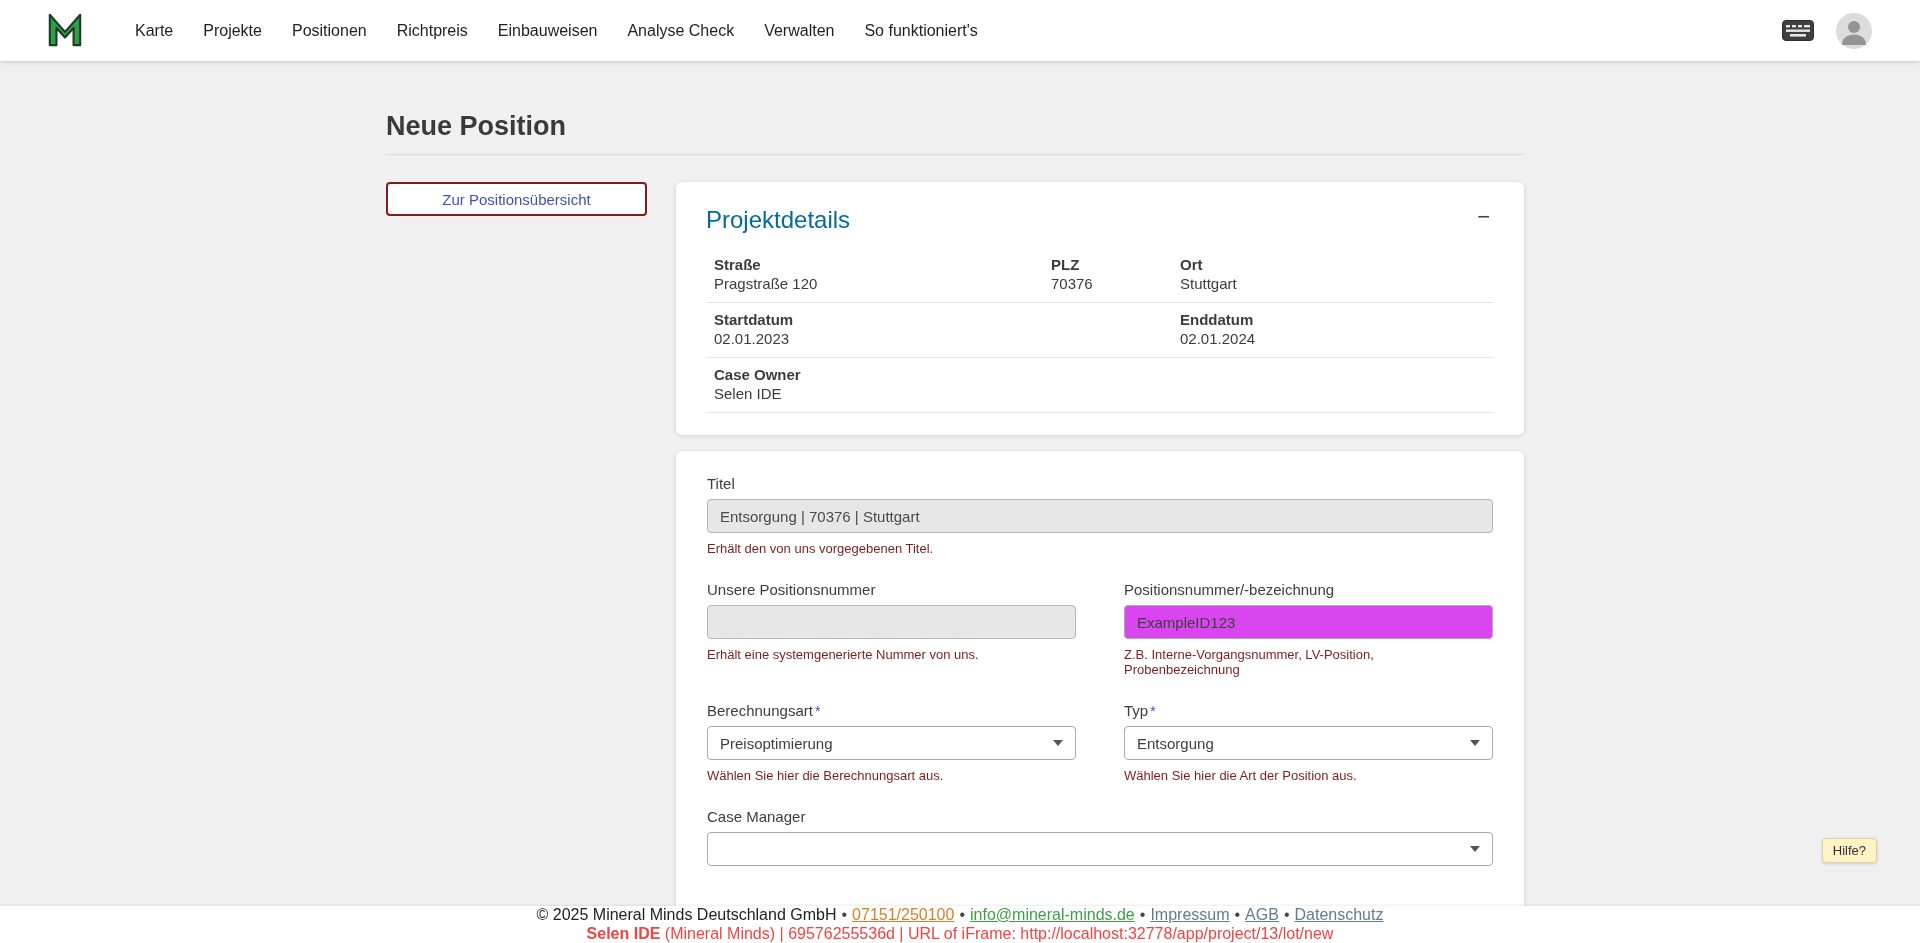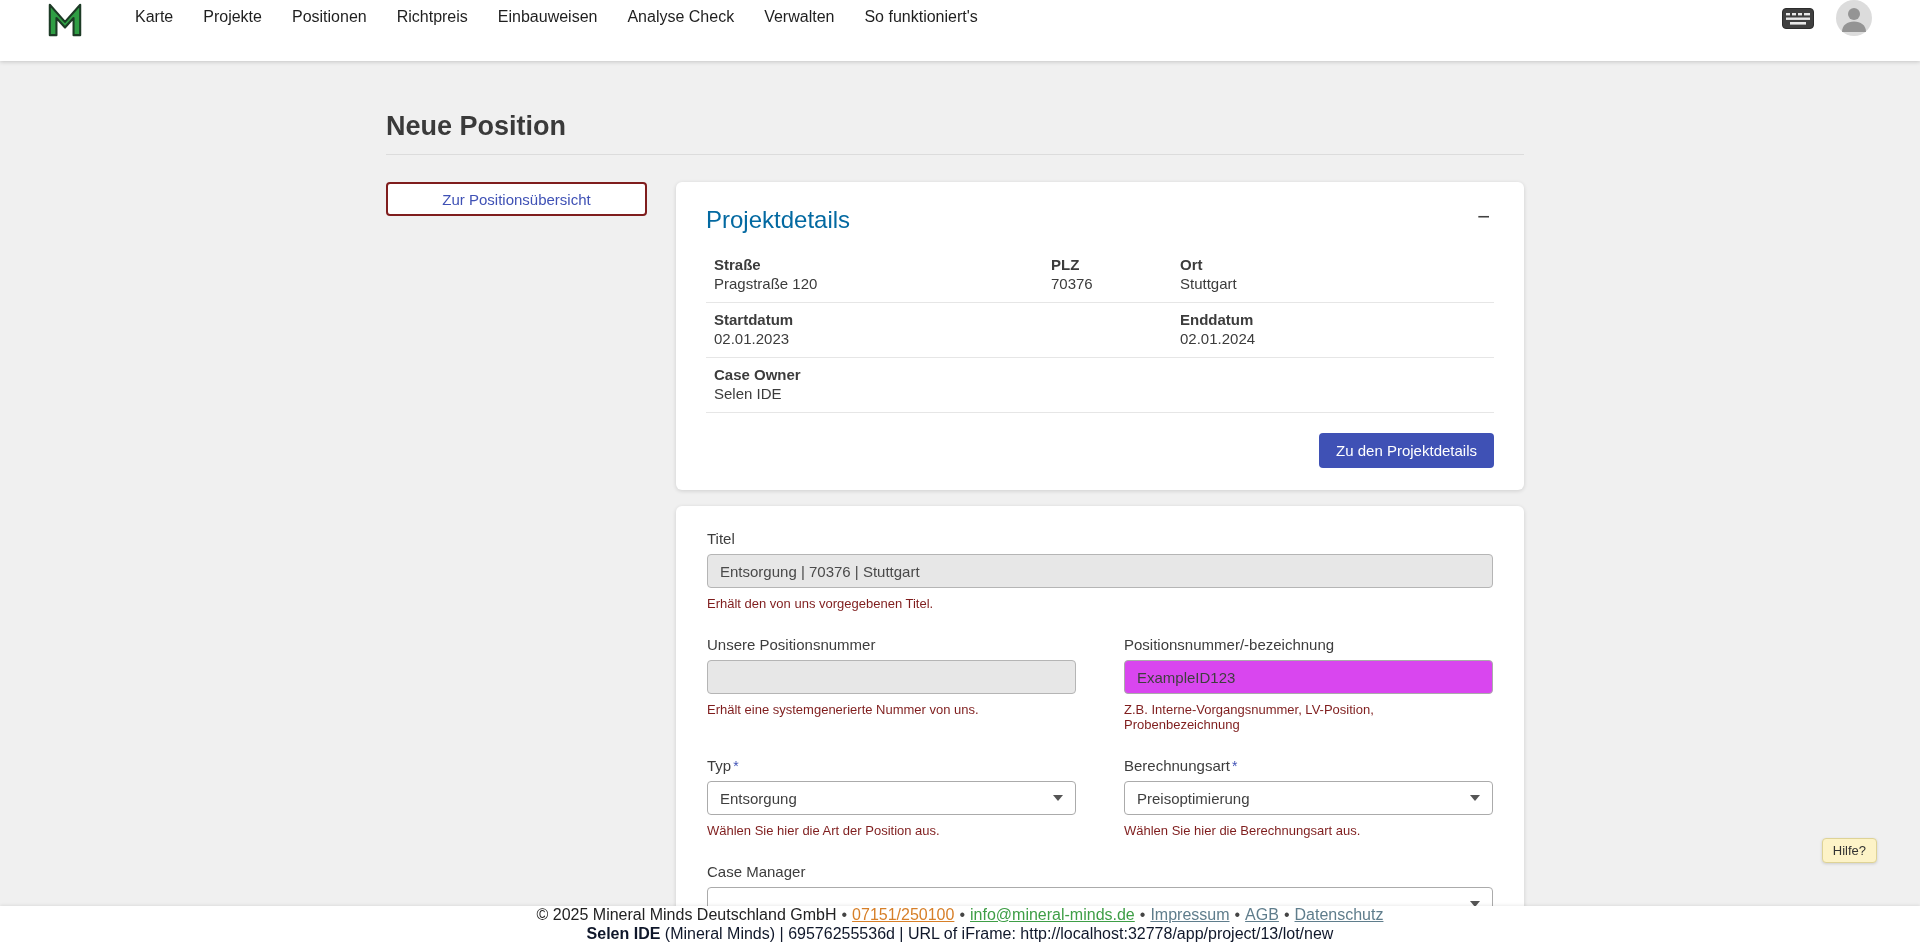--- a/index.html
+++ b/index.html
@@ -8,21 +8,21 @@
     overflow: hidden;
     background: #f0f0f0;
     font-family: "Liberation Sans", sans-serif;
     color: #333;
   }
 
   
   .navbar {
     position: relative; z-index: 10;
     height: 61px; background: #fff;
-    display: flex; align-items: flex-start;
+    display: flex; align-items: center;
     padding: 0 48px 0 46px;
     box-shadow: 0 1px 4px rgba(0,0,0,0.18);
   }
   .logo { display: flex; align-items: center; cursor: pointer; }
   .nav-items { display: flex; align-items: center; margin-left: 36px; }
   .nav-item {
     padding: 8px 15px; font-size: 16px; color: #1f1f1f;
     cursor: pointer; white-space: nowrap;
   }
   .nav-right { margin-left: auto; display: flex; align-items: center; gap: 22px; }
@@ -114,21 +114,21 @@
     padding: 0 22px; font-size: 16px; color: #222;
     box-shadow: 0 -1px 3px rgba(0,0,0,0.08);
     flex-direction: column;
   }
   .footer-left { display: flex; align-items: center; gap: 5px; white-space: nowrap; }
   .footer .sep { color: #444; }
   .footer a { text-decoration: underline; cursor: pointer; }
   .link-phone { color: #d77f28; }
   .link-email { color: #3e9e46; }
   .link-plain { color: #5f7d8c; }
-  .footer-right { white-space: nowrap; color: #0f172a; }
+  .footer-right { white-space: nowrap; color: #ef4444; }
   .footer-right .bold { font-weight: bold; }
 </style>
 </head>
 <body>
 
 <header class="navbar">
   <div class="logo">
     <span>
       <svg width="38" height="38" viewBox="0 0 40 40">
         <polygon points="4,37 4,5 20,23 36,5 36,37 29,37 29,19 20,29 11,19 11,37" fill="#2f9e44" stroke="#1d3b26" stroke-width="2.2" stroke-linejoin="round"></polygon>
@@ -213,23 +213,20 @@
           </div>
 
           <div class="pd-row">
             <div class="pd-cell span3">
               <div class="lbl">Case Owner</div>
               <div class="val">Selen IDE</div>
             </div>
           </div>
         </div>
 
-        <div class="pd-actions">
-          <button class="primary-btn">Zu den Projektdetails</button>
-        </div>
       </section>
 
       <section class="card card-form">
 
         <div class="form-group">
           <label class="form-label">Titel</label>
           <input class="text-input" type="text" disabled="" value="Entsorgung | 70376 | Stuttgart" style="">
           <div class="hint">Erhält den von uns vorgegebenen Titel.</div>
         </div>
 
@@ -240,40 +237,40 @@
             <div class="hint">Erhält eine systemgenerierte Nummer von uns.</div>
           </div>
           <div class="form-group">
             <label class="form-label">Positionsnummer/-bezeichnung</label>
             <input class="text-input" type="text" value="ExampleID123" style="">
             <div class="hint">Z.B. Interne-Vorgangsnummer, LV-Position, Probenbezeichnung</div>
           </div>
         </div>
 
         <div class="two-col">
+          <div class="form-group">
+            <label class="form-label">
+              <span>Berechnungsart</span><span class="required-mark">*</span>
+            </label>
+            <div class="select-box">
+              <span class="sel-val">Preisoptimierung</span>
+              <span class="caret"></span>
+            </div>
+            <div class="hint">Wählen Sie hier die Berechnungsart aus.</div>
+          </div>
           <div class="form-group">
             <label class="form-label">
               <span>Typ</span><span class="required-mark">*</span>
             </label>
             <div class="select-box">
               <span class="sel-val">Entsorgung</span>
               <span class="caret"></span>
             </div>
             <div class="hint">Wählen Sie hier die Art der Position aus.</div>
           </div>
-          <div class="form-group">
-            <label class="form-label">
-              <span>Berechnungsart</span><span class="required-mark">*</span>
-            </label>
-            <div class="select-box">
-              <span class="sel-val">Preisoptimierung</span>
-              <span class="caret"></span>
-            </div>
-            <div class="hint">Wählen Sie hier die Berechnungsart aus.</div>
-          </div>
         </div>
 
         <div class="form-group">
           <label class="form-label">Case Manager</label>
           <div class="select-box">
             <span class="sel-val"></span>
             <span class="caret"></span>
           </div>
         </div>
 

